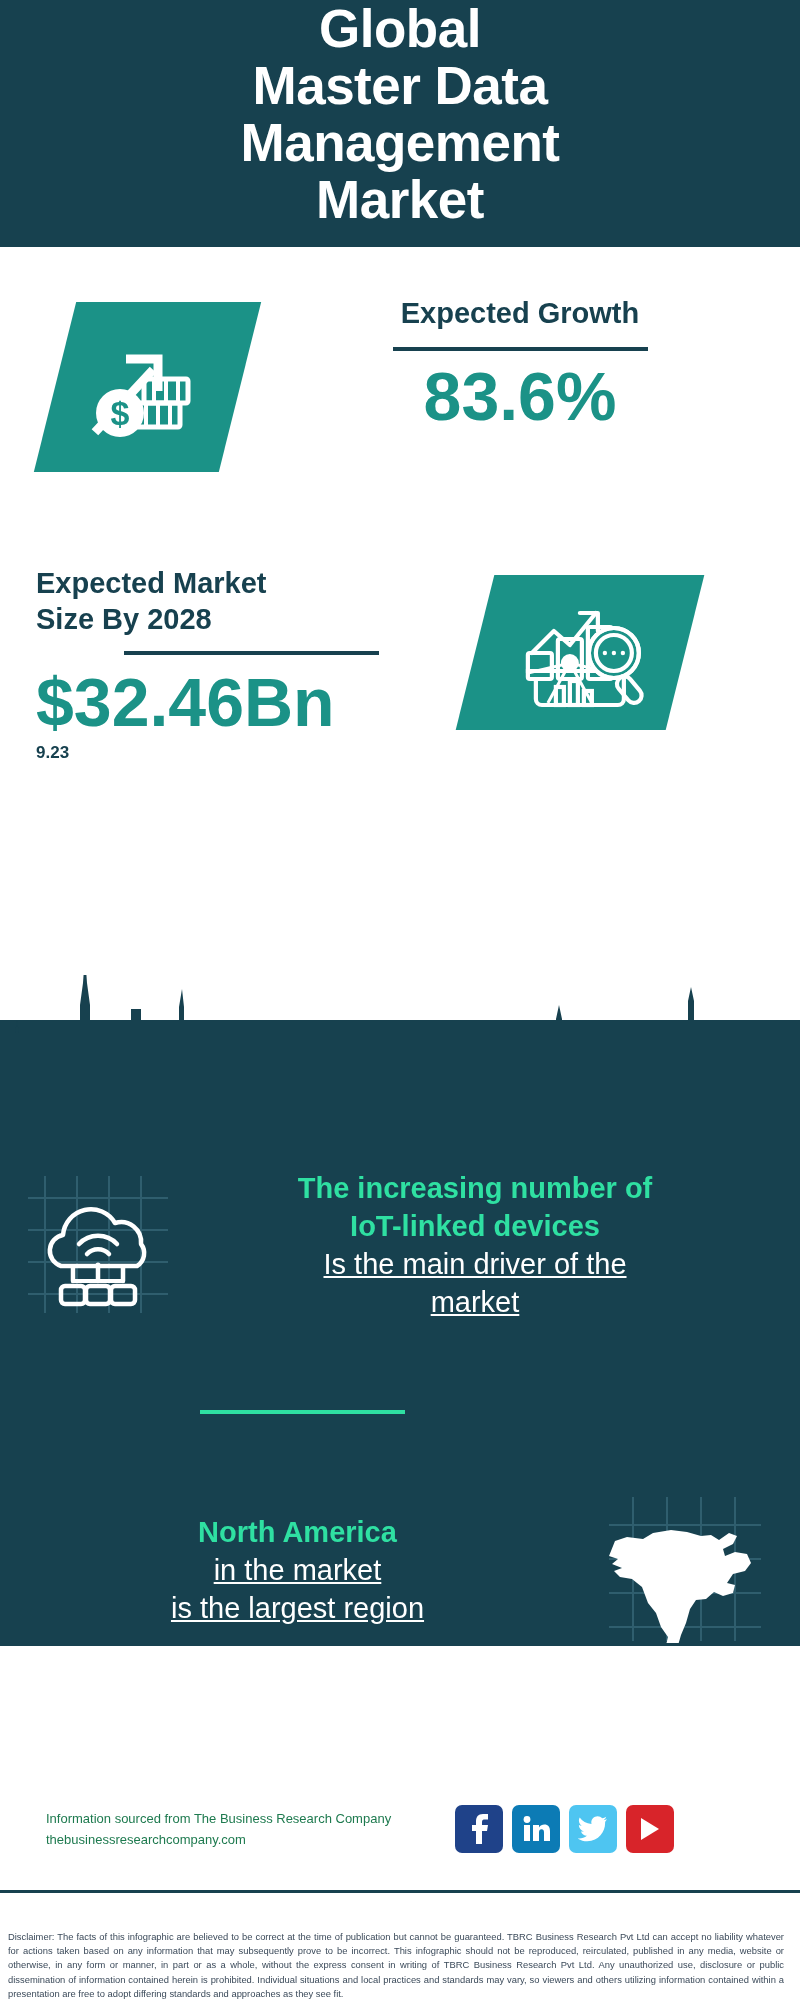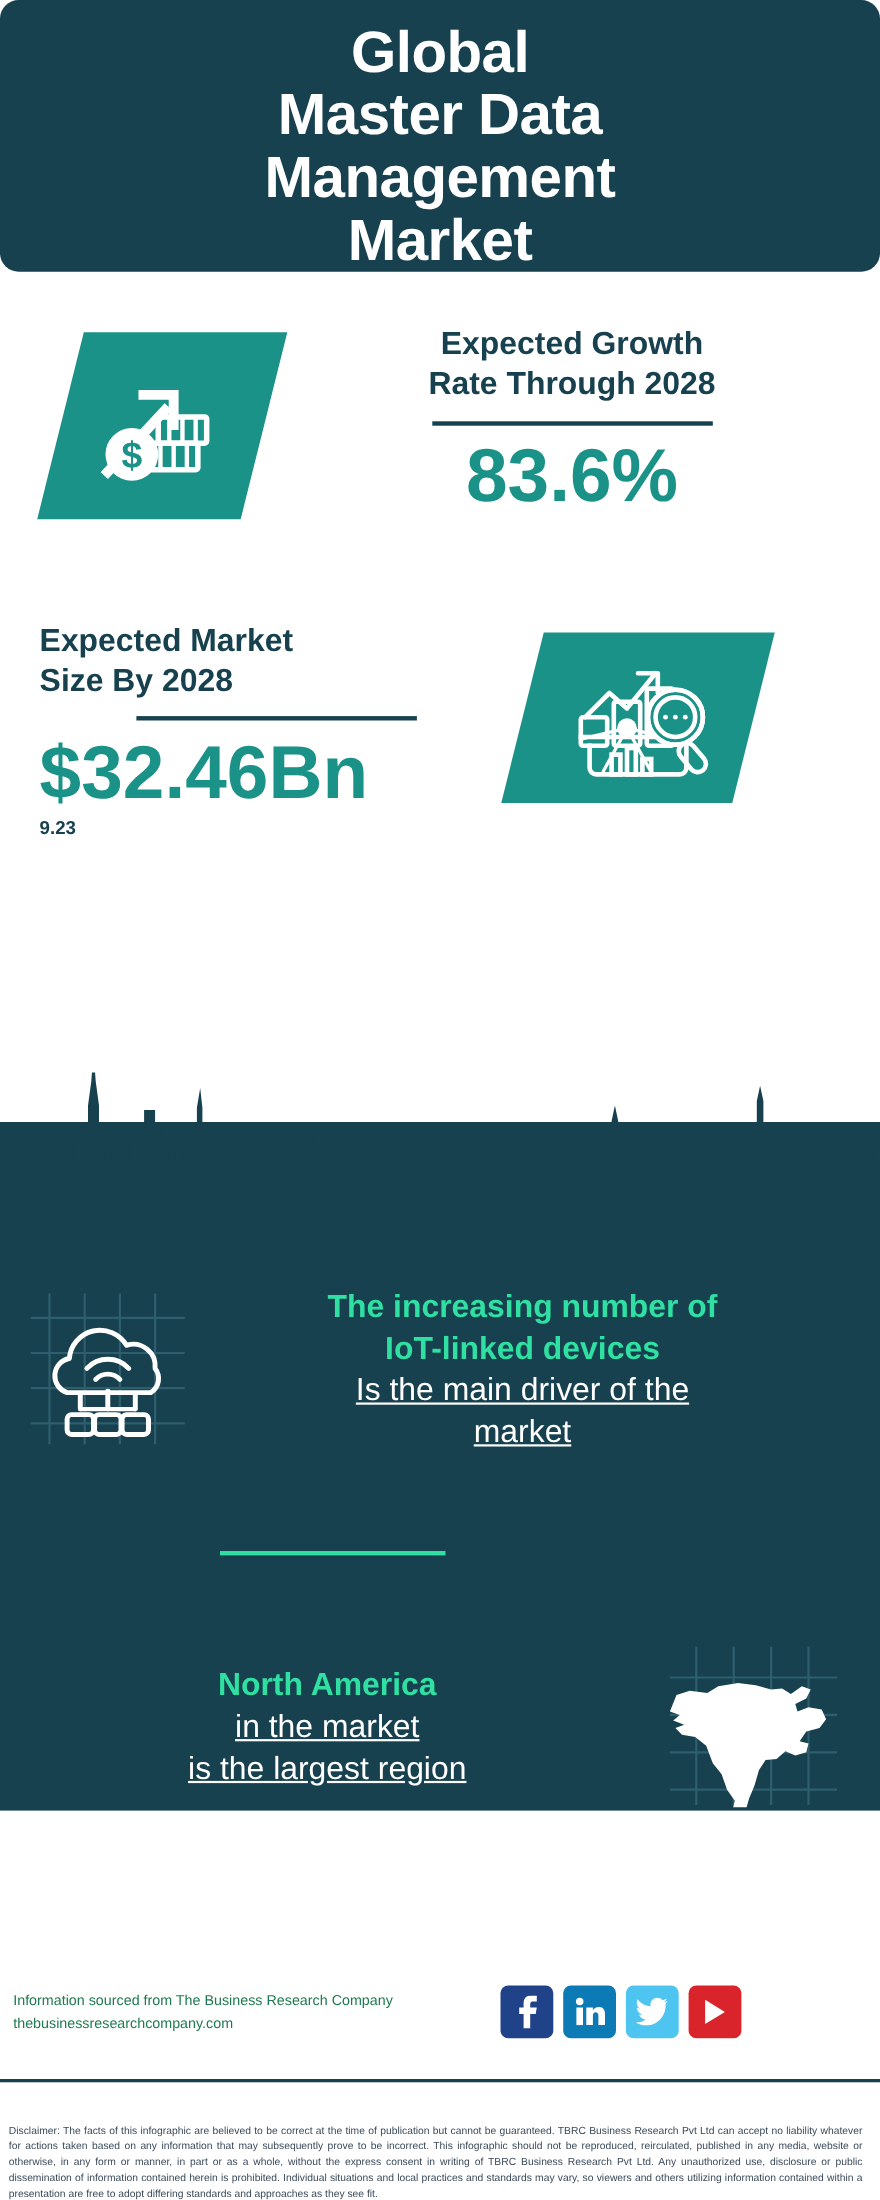--- a/index.html
+++ b/index.html
@@ -8,21 +8,21 @@
     background:#ffffff;
     font-family:"Liberation Sans", sans-serif;
     overflow:hidden;
   }
   .page { position:relative; width:800px; height:2000px; background:#fff; }
 
   
   .header {
     position:absolute; left:0; top:0; width:800px; height:247px;
     background:#17414f;
-    display:flex; align-items:flex-end; justify-content:center;border-radius:17px;
+    display:flex; align-items:flex-start; justify-content:center;
   }
   .header-title {
     color:#ffffff; font-weight:bold; font-size:53px; line-height:57px;
     text-align:center; letter-spacing:-0.5px;
   }
 
   
   .growth-block { position:absolute; left:0; top:247px; width:800px; height:300px; }
   .para-tile {
     position:absolute;
@@ -89,21 +89,21 @@
     display:flex; align-items:center;
   }
   .region-text { width:570px; text-align:center; padding-left:25px; }
   .region-icon { width:230px; display:flex; align-items:center; justify-content:center; }
 
   
   .footer {
     position:absolute; left:0; top:1770px; width:800px; height:118px;
     background:#ffffff; display:flex; align-items:center;
   }
-  .footer-text { padding-left:12px; width:455px; }
+  .footer-text { padding-left:46px; width:455px; }
   .footer-line { color:#1e7a4f; font-size:13px; line-height:21px; }
   .social { display:flex; gap:9px; align-items:center; }
   .sicon {
     width:48px; height:48px; border-radius:7px;
     display:flex; align-items:center; justify-content:center;
   }
   .fb { background:#1f4289; }
   .li { background:#0c7bb5; }
   .tw { background:#4ec5f1; }
   .yt { background:#d8242a; }
@@ -140,21 +140,20 @@
           <path d="M66 50 v24 M78 50 v24 M90 50 v24" stroke="#fff" stroke-width="4"></path>
           <rect x="48" y="74" width="44" height="24" stroke="#fff" stroke-width="5" fill="none" rx="2"></rect>
           <path d="M58 74 v24 M70 74 v24 M82 74 v24" stroke="#fff" stroke-width="4"></path>
           <circle cx="32" cy="84" r="24" fill="#fff"></circle>
           <text x="32" y="96" font-family="Liberation Sans, sans-serif" font-size="34" font-weight="bold" fill="#1b9287" text-anchor="middle">$</text>
         </svg>
       </span>
     </div>
     <div class="growth-text">
       <div class="head-dark">Expected Growth</div>
-      <div class="head-dark">Rate Through 2028</div>
       <div class="rule-dark"></div>
       <div class="big-teal">83.6%</div>
     </div>
   </div>
 
   <div class="size-block">
     <div class="size-text">
       <div class="head-dark">Expected Market</div>
       <div class="head-dark">Size By 2028</div>
       <div class="rule-dark2"></div>

